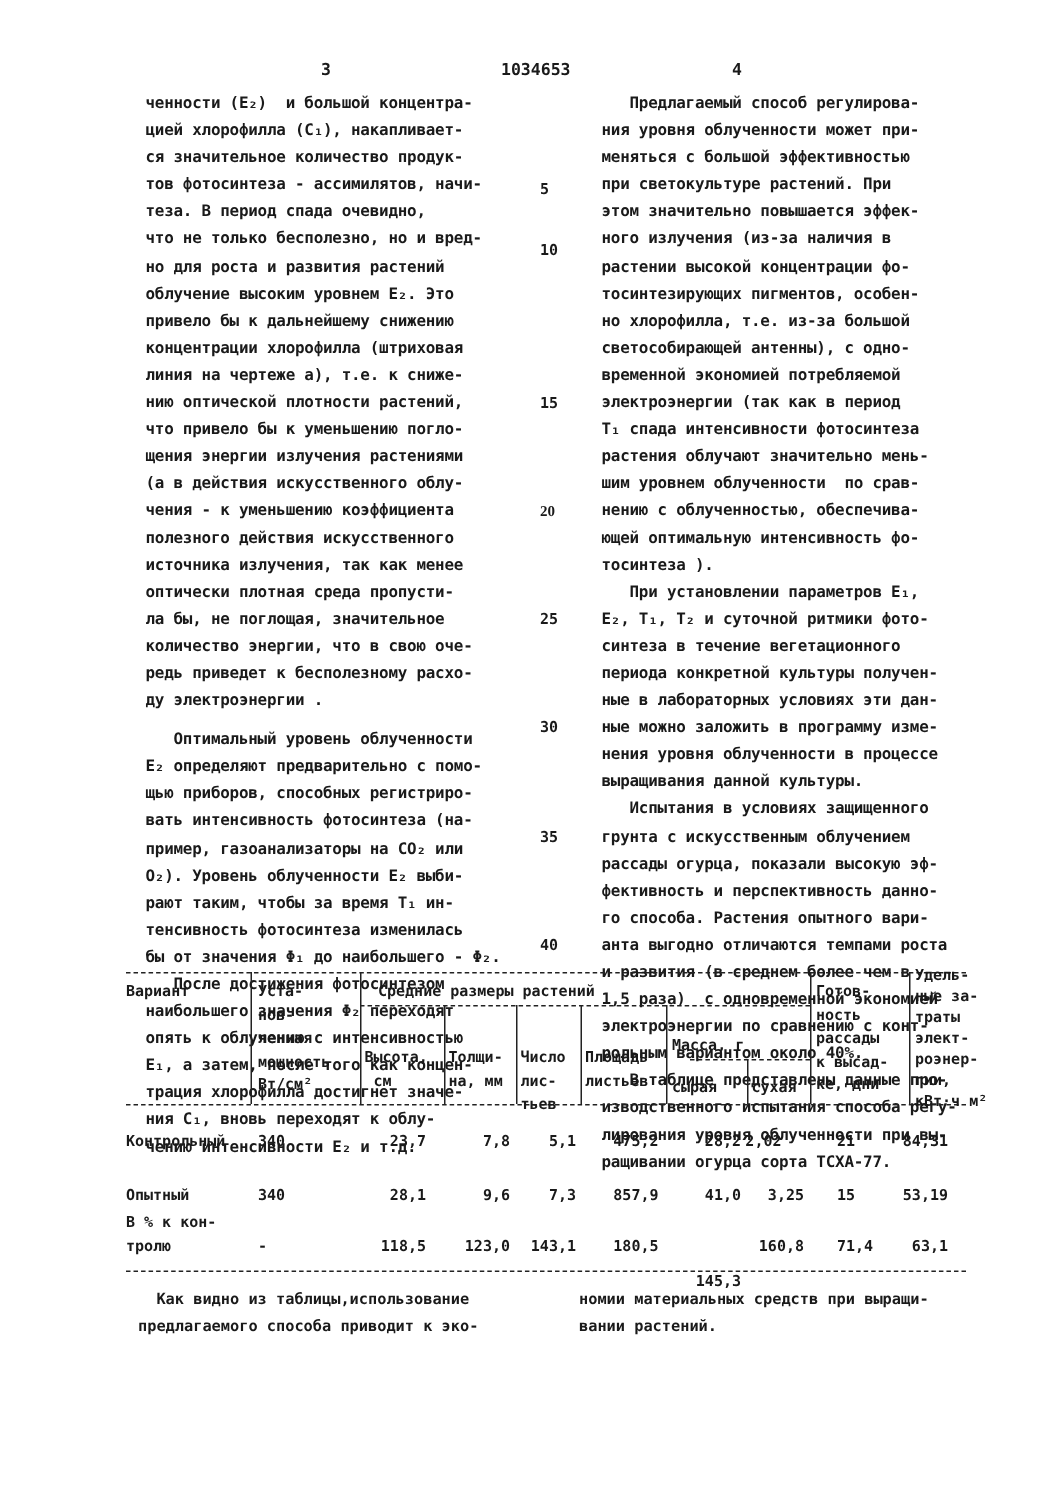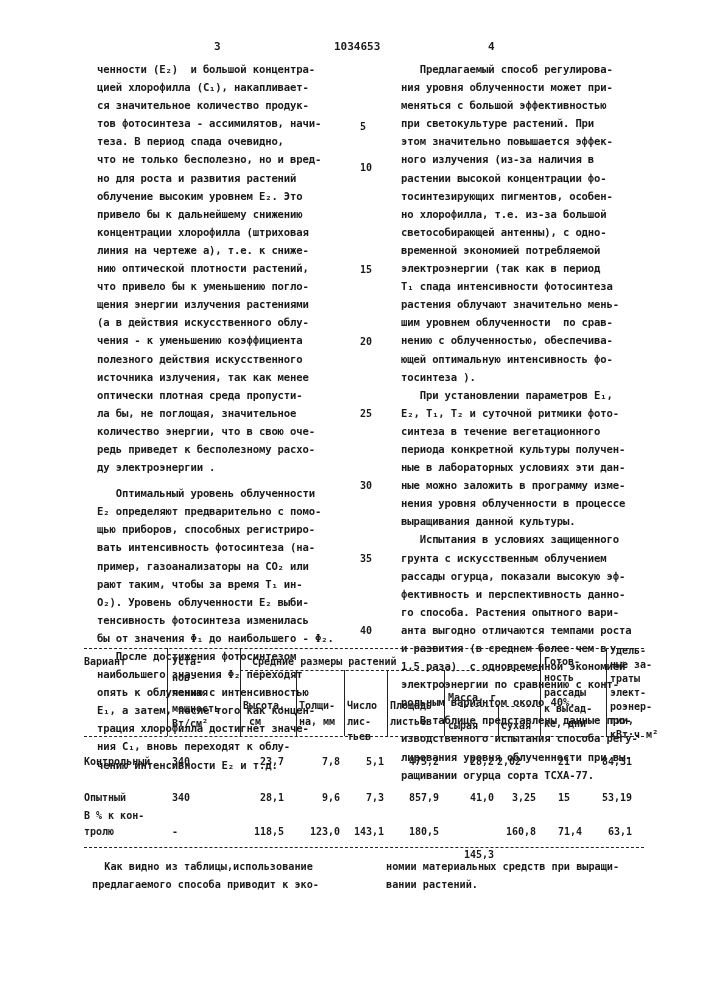--- a/index.html
+++ b/index.html
@@ -54,22 +54,22 @@
       <div class="ln">ла бы, не поглощая, значительное</div>
       <div class="ln">количество энергии, что в свою оче-</div>
       <div class="ln">редь приведет к бесполезному расхо-</div>
       <div class="ln">ду электроэнергии .</div>
       <div class="gap"></div>
       <div class="ln">   Оптимальный уровень облученности</div>
       <div class="ln">E₂ определяют предварительно с помо-</div>
       <div class="ln">щью приборов, способных регистриро-</div>
       <div class="ln">вать интенсивность фотосинтеза (на-</div>
       <div class="ln">пример, газоанализаторы на CO₂ или</div>
+      <div class="ln">O₂). Уровень облученности E₂ выби-</div>
       <div class="ln">рают таким, чтобы за время T₁ ин-</div>
-      <div class="ln">O₂). Уровень облученности E₂ выби-</div>
       <div class="ln">тенсивность фотосинтеза изменилась</div>
       <div class="ln">бы от значения Φ₁ до наибольшего - Φ₂.</div>
       <div class="ln">   После достижения фотосинтезом</div>
       <div class="ln">наибольшего значения Φ₂ переходят</div>
       <div class="ln">опять к облучению с интенсивностью</div>
       <div class="ln">E₁, а затем, после того как концен-</div>
       <div class="ln">трация хлорофилла достигнет значе-</div>
       <div class="ln">ния C₁, вновь переходят к облу-</div>
       <div class="ln">чению интенсивности E₂ и т.д.</div>
     </div>
@@ -113,21 +113,21 @@
       <div class="ln">   В таблице представлены данные про-</div>
       <div class="ln">изводственного испытания способа регу-</div>
       <div class="ln">лирования уровня облученности при вы-</div>
       <div class="ln">ращивании огурца сорта ТСХА-77.</div>
     </div>
 
   <div id="line-numbers">
       <div class="linenum" style="top: 121px;">5</div>
       <div class="linenum" style="top: 162px;">10</div>
       <div class="linenum" style="top: 264px;">15</div>
-      <div class="linenum" style="top: 336px;">20</div>
+      <div class="linenum" style="top: 336px; font-family: Liberation Serif, serif;">20</div>
       <div class="linenum" style="top: 408px;">25</div>
       <div class="linenum" style="top: 480px;">30</div>
       <div class="linenum" style="top: 553px;">35</div>
       <div class="linenum" style="top: 625px;">40</div>
     </div>
 
   <div class="tbl">
 
     <div class="dash-h" style="left:0; top:0; width:560px"></div>
     <div class="dash-h" style="left:156px; top:22px; width:300px"></div>

